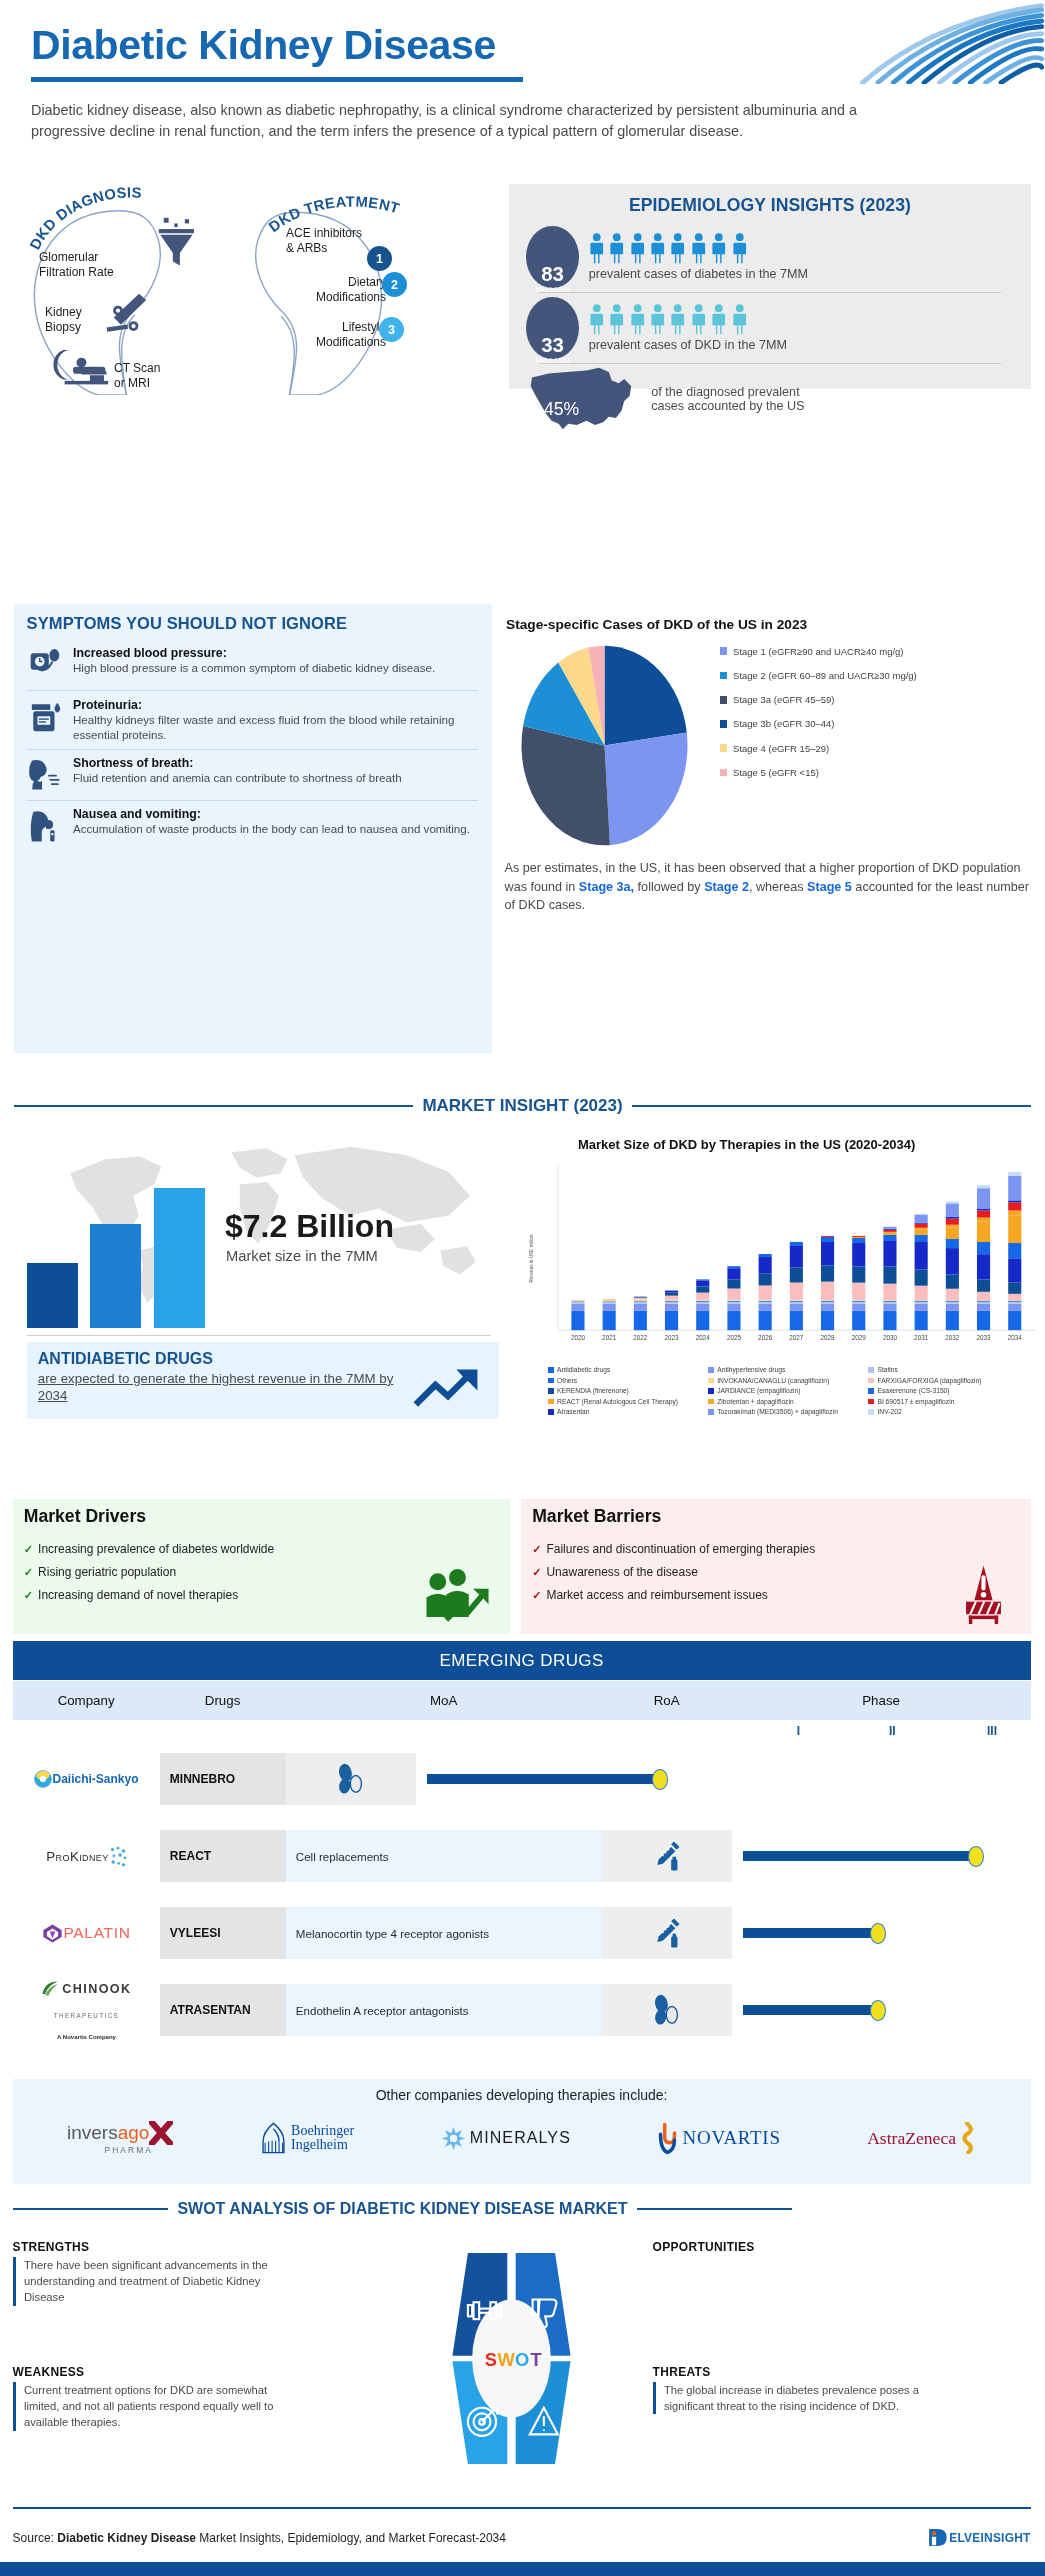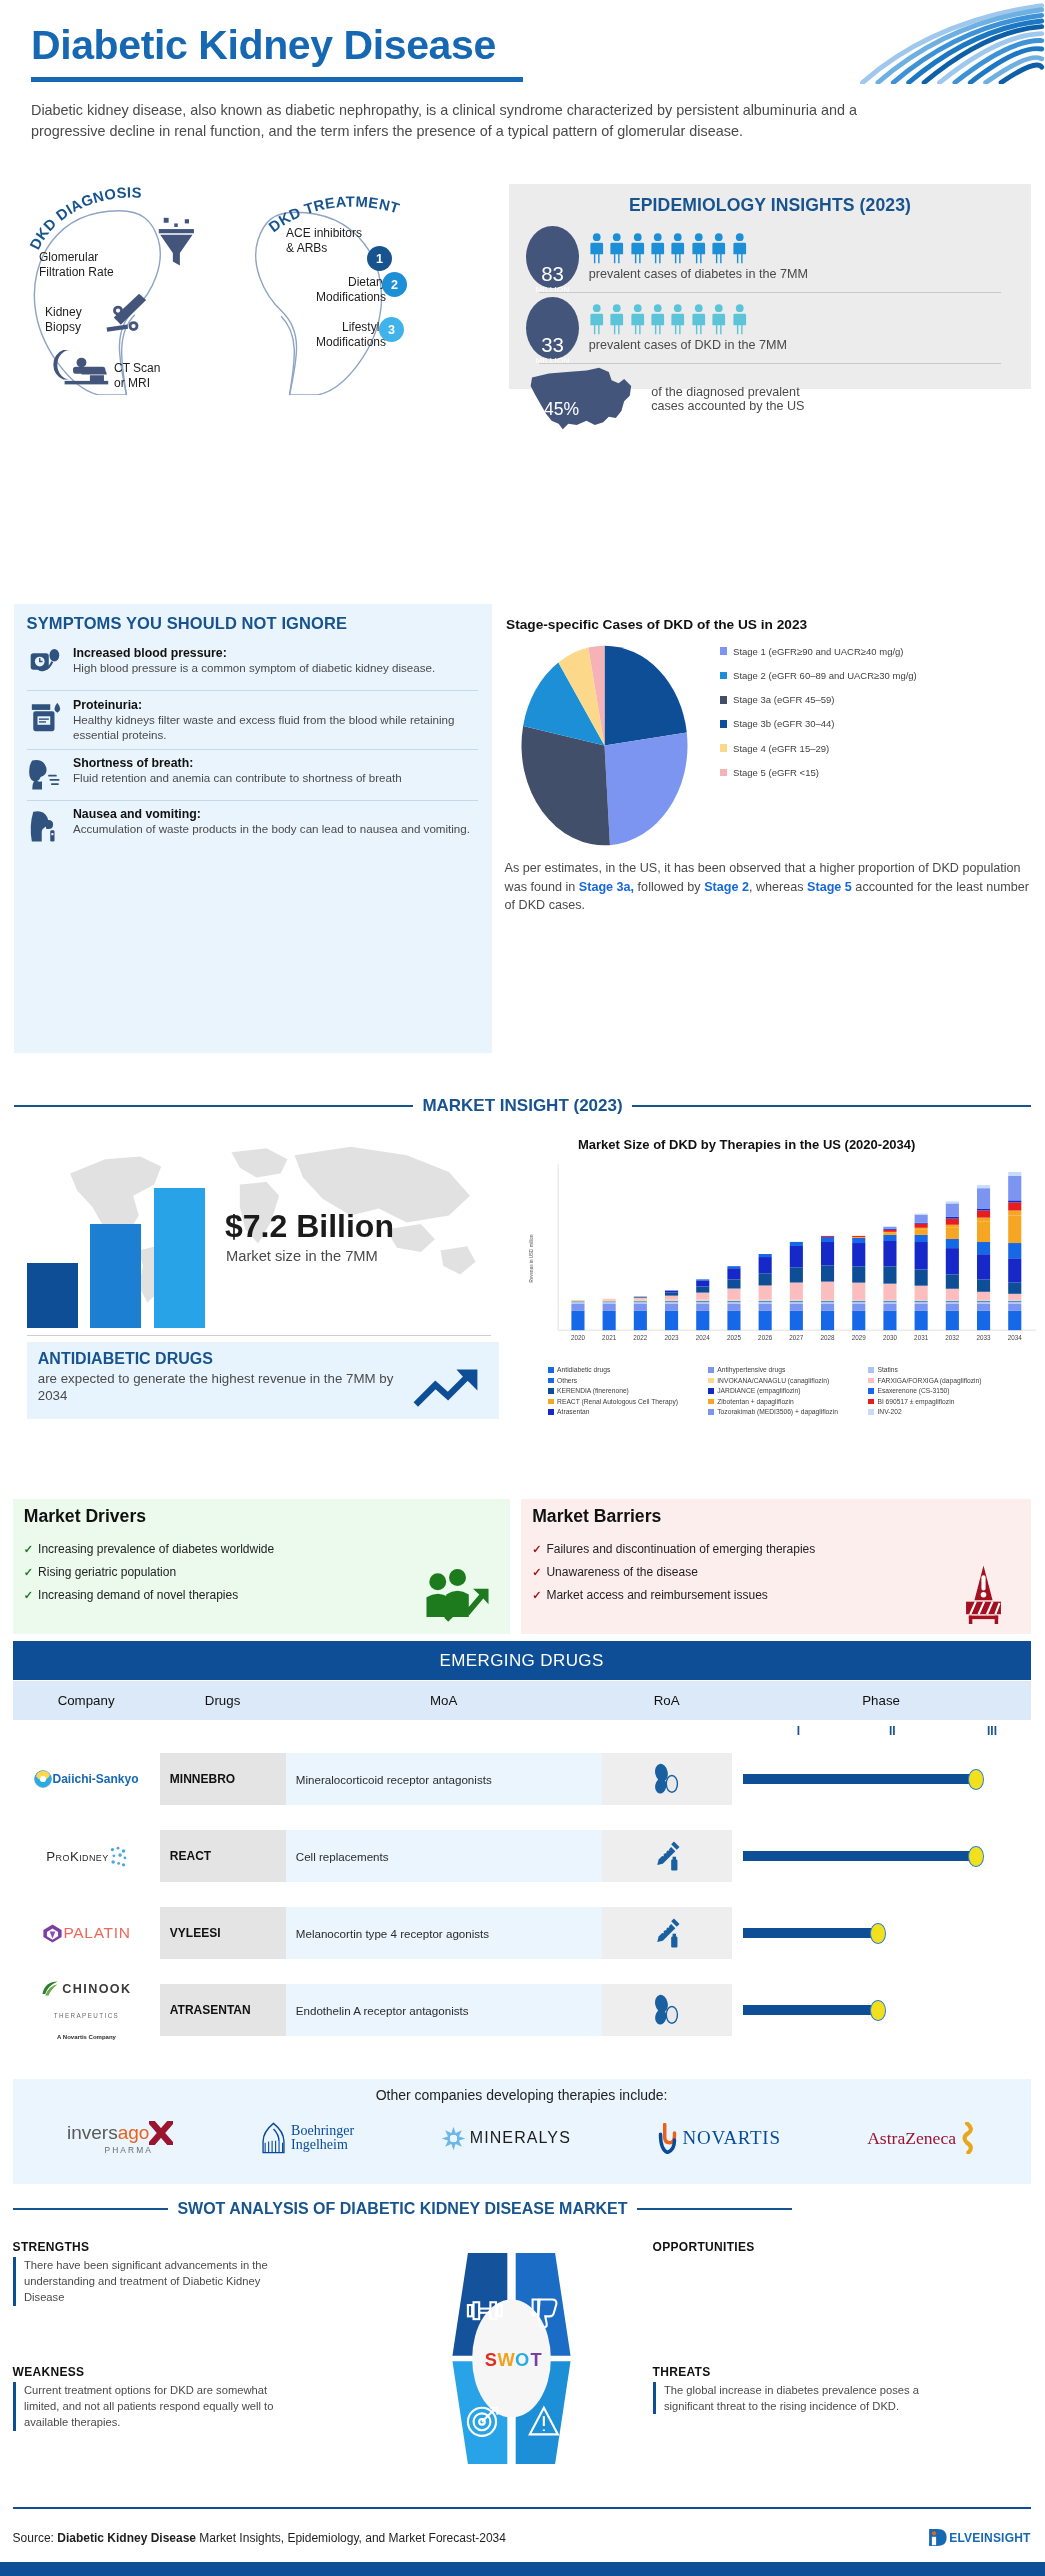--- a/index.html
+++ b/index.html
@@ -26,21 +26,21 @@
   .arc-label { font-size:21px; font-weight:bold; fill:#17548f; letter-spacing:.5px; }
   .kd-item { position:absolute; font-size:12px; color:#1d1d1d; line-height:1.22; }
 
   
   .epi { position:absolute; left:509px; top:184px; width:522px; height:205px; background:#ececec; padding:11.2px 17px; }
   .epi h2 { font-size:17.6px; color:#17548f; font-weight:bold; text-align:center; letter-spacing:0.1px; margin-bottom:7px;}
   .epi-row { display:flex; align-items:center; gap:9.8px; position:relative; padding:2.8px 0; }
   .epi-divider { height:0.7px; background:#c9c9c9; margin:1.4px 12.6px; }
   .bubble { width:53px; height:62px; border-radius:50%; background:#44557c; color:#fff;
             display:flex; flex-direction:column; align-items:center; justify-content:center; flex:0 0 auto;}
-  .bubble .big { font-size:20.4px; line-height:1; font-weight:400;margin-top:44px;}
+  .bubble .big { font-size:20.4px; line-height:1; font-weight:700;margin-top:44px;}
   .bubble .sml { font-size:8px; letter-spacing:0.3px; margin-top:1.4px;}
   .epi-right { flex:1; }
   .people { display:flex; gap:4.9px; margin-bottom:2.8px; }
   .epi-cap { font-size:12.6px; color:#4a4a4a; }
   .usmap-row { display:flex; align-items:center; gap:11.2px; margin-top:1.4px; }
   .usmap-holder { position:relative; width:114px; height:67px; flex:0 0 auto;}
   .usmap-pct { position:absolute; left:18px; top:34px; color:#fff; font-size:17.6px; }
 
   
   .symptoms { position:absolute; left:14px; top:604px; width:478px; height:449px; background:#eaf4fd; padding:9.8px 14px 7px 12.6px;}
@@ -68,21 +68,21 @@
   .mi-head h2 { font-size:17px; color:#17548f; font-weight:bold; white-space:nowrap;}
   .mi-left { position:absolute; left:14px; top:1124px; width:492px; height:295px;}
   .mi-map { position:absolute; left:42px; top:7px; opacity:.85;}
   .bars3 { position:absolute; left:12.6px; bottom:91px; display:flex; align-items:flex-end; gap:12.6px; height:147px;}
   .bar3 { width:51px; }
   .big-money { position:absolute; left:211px; top:84px; font-size:32px; font-weight:bold; color:#1b1b1b;}
   .money-cap { position:absolute; left:212px; top:124px; font-size:14.7px; color:#4a4a4a;}
   .mi-rule { position:absolute; left:12.6px; bottom:83px; width:464px; height:1.4px; background:#cfcfcf;}
   .anti-box { position:absolute; left:12.6px; bottom:0; width:472px; height:77px; background:#e8f4fd; padding:8.4px 11.2px;}
   .anti-box h3 { font-size:16px; color:#17548f; font-weight:bold; }
-  .anti-box p { font-size:13.3px; color:#4a4a4a; line-height:1.3; margin-top:1.4px; width:365px;}
+  .anti-box p { font-size:13.3px; color:#4a4a4a; line-height:1.3; margin-top:1.4px; width:365px;text-decoration:underline;}
   .mi-right { position:absolute; left:523px; top:1124px; width:522px; height:330px;}
   .bc-title { font-size:13px; font-weight:bold; color:#111; margin:12.6px 0 0 55px; line-height:1.3;}
 
   
   .drivers { position:absolute; left:12.6px; top:1499px; width:497px; height:135px; background:#ecfaee; padding:7px 11.2px;}
   .barriers { position:absolute; left:521px; top:1499px; width:510px; height:135px; background:#fdeeee; padding:7px 11.2px;}
   .db-h { font-size:17.6px; font-weight:bold; color:#111; margin-bottom:15px;}
   .db-li { display:flex; gap:4.9px; align-items:center; margin:9px 0; font-size:12px; color:#222;}
   .chk { font-size:11.2px; font-weight:bold; }
   .db-ico { position:absolute; right:19.7px; bottom:9.8px;}
@@ -785,21 +785,20 @@
   <div class="ed-logo">
     <svg width="18" height="18" viewBox="0 0 26 26">
       <circle cx="13" cy="13" r="12" fill="#fff" stroke="#1668b3"></circle>
       <path d="M1 13 a12 12 0 0 1 24 0 a12 12 0 0 1 -24 0" fill="#2aace2"></path>
       <path d="M3 9 a11 11 0 0 1 20 -2 a11 11 0 0 1 -20 2" fill="#ffd84d"></path>
       <circle cx="13" cy="13" r="4.5" fill="#fff"></circle>
     </svg>
     <span style="font-size:12px;color:#1668b3;font-weight:bold">Daiichi-Sankyo</span>
   </div>
   <div class="ed-drug">MINNEBRO</div>
-  <div class="ed-moa">Mineralocorticoid receptor antagonists</div>
   <div class="ed-roa">
     <svg width="28" height="32" viewBox="0 0 40 46" fill="#1a5fa0">
       <ellipse cx="12" cy="14" rx="9" ry="13" transform="rotate(-12 12 14)"></ellipse>
       <ellipse cx="11" cy="33" rx="8" ry="11" transform="rotate(10 11 33)"></ellipse>
       <ellipse cx="27" cy="30" rx="8" ry="12" transform="rotate(-6 27 30)"></ellipse>
       <path d="M19 30 a8 12 0 0 0 16 0 a8 12 0 0 0 -16 0" fill="#e9e9e9"></path>
       <ellipse cx="27" cy="30" rx="8" ry="12" fill="none" stroke="#1a5fa0" stroke-width="2"></ellipse>
     </svg>
   </div>
   <div class="ed-ph">

